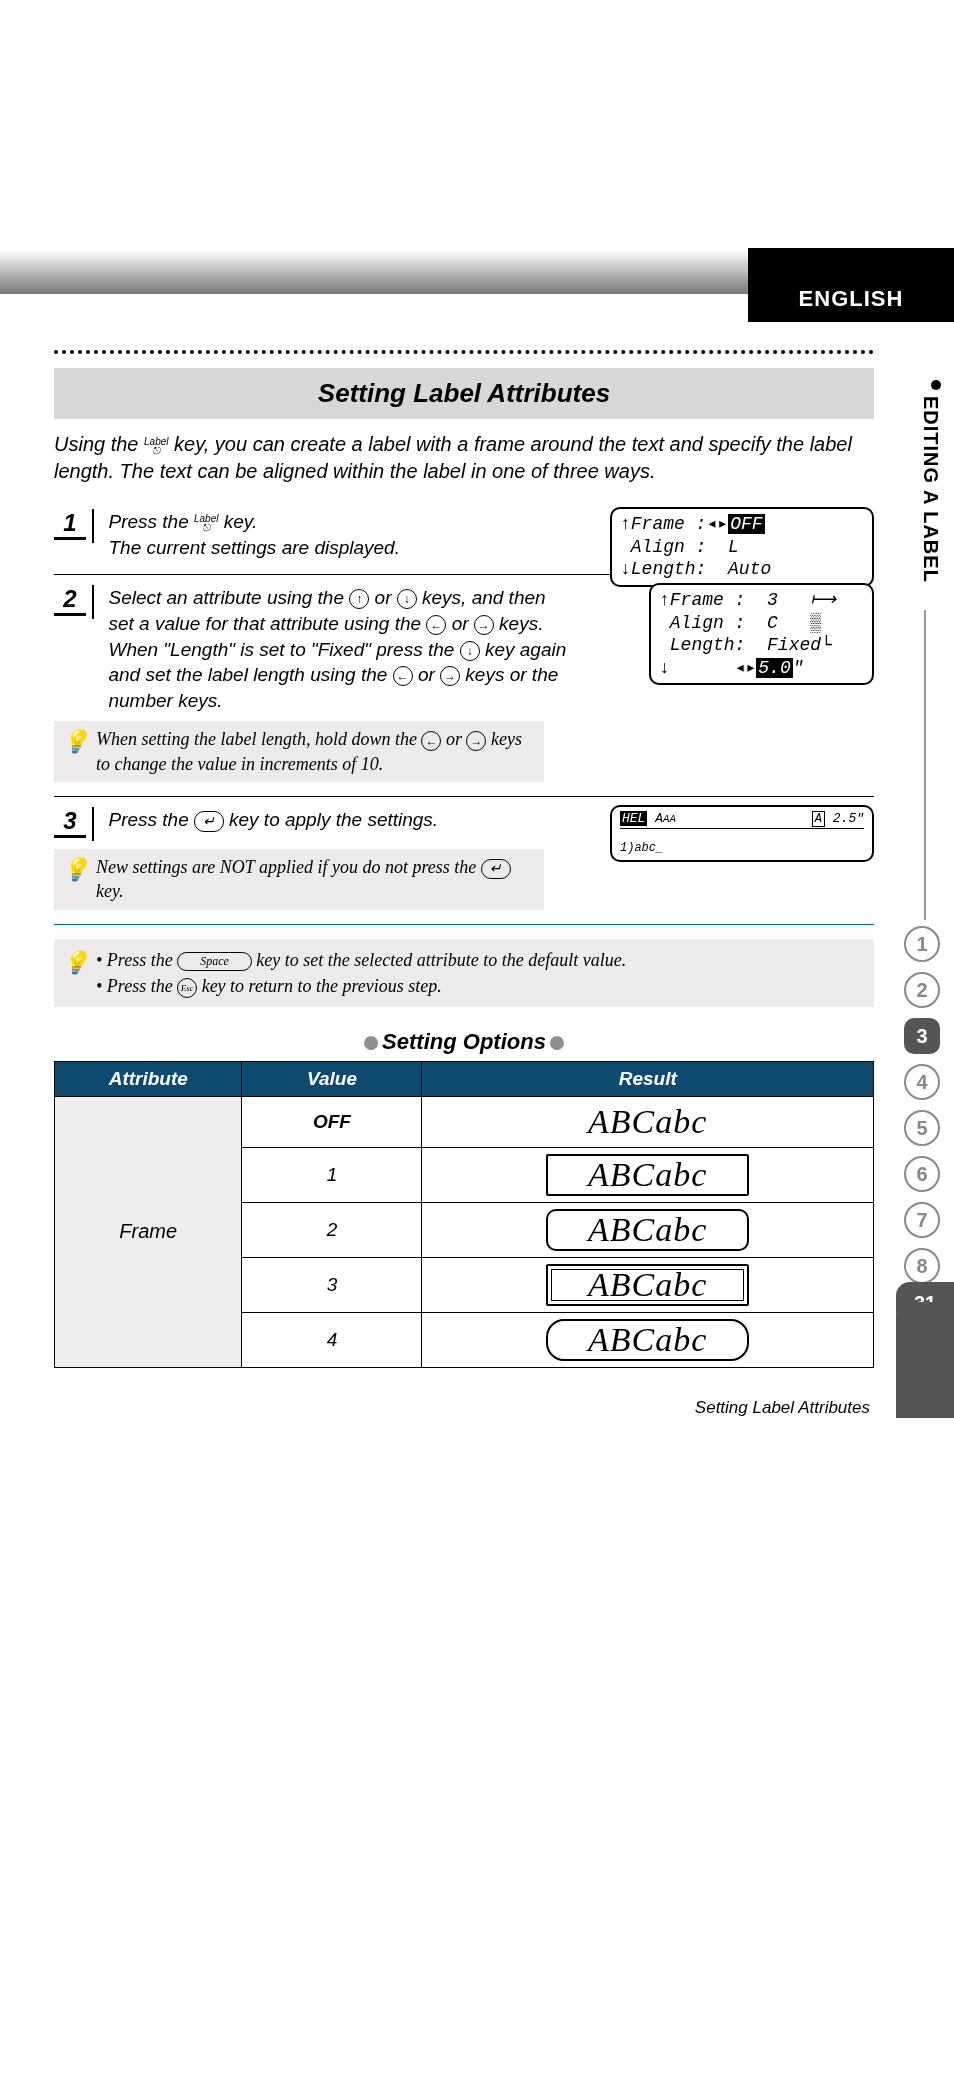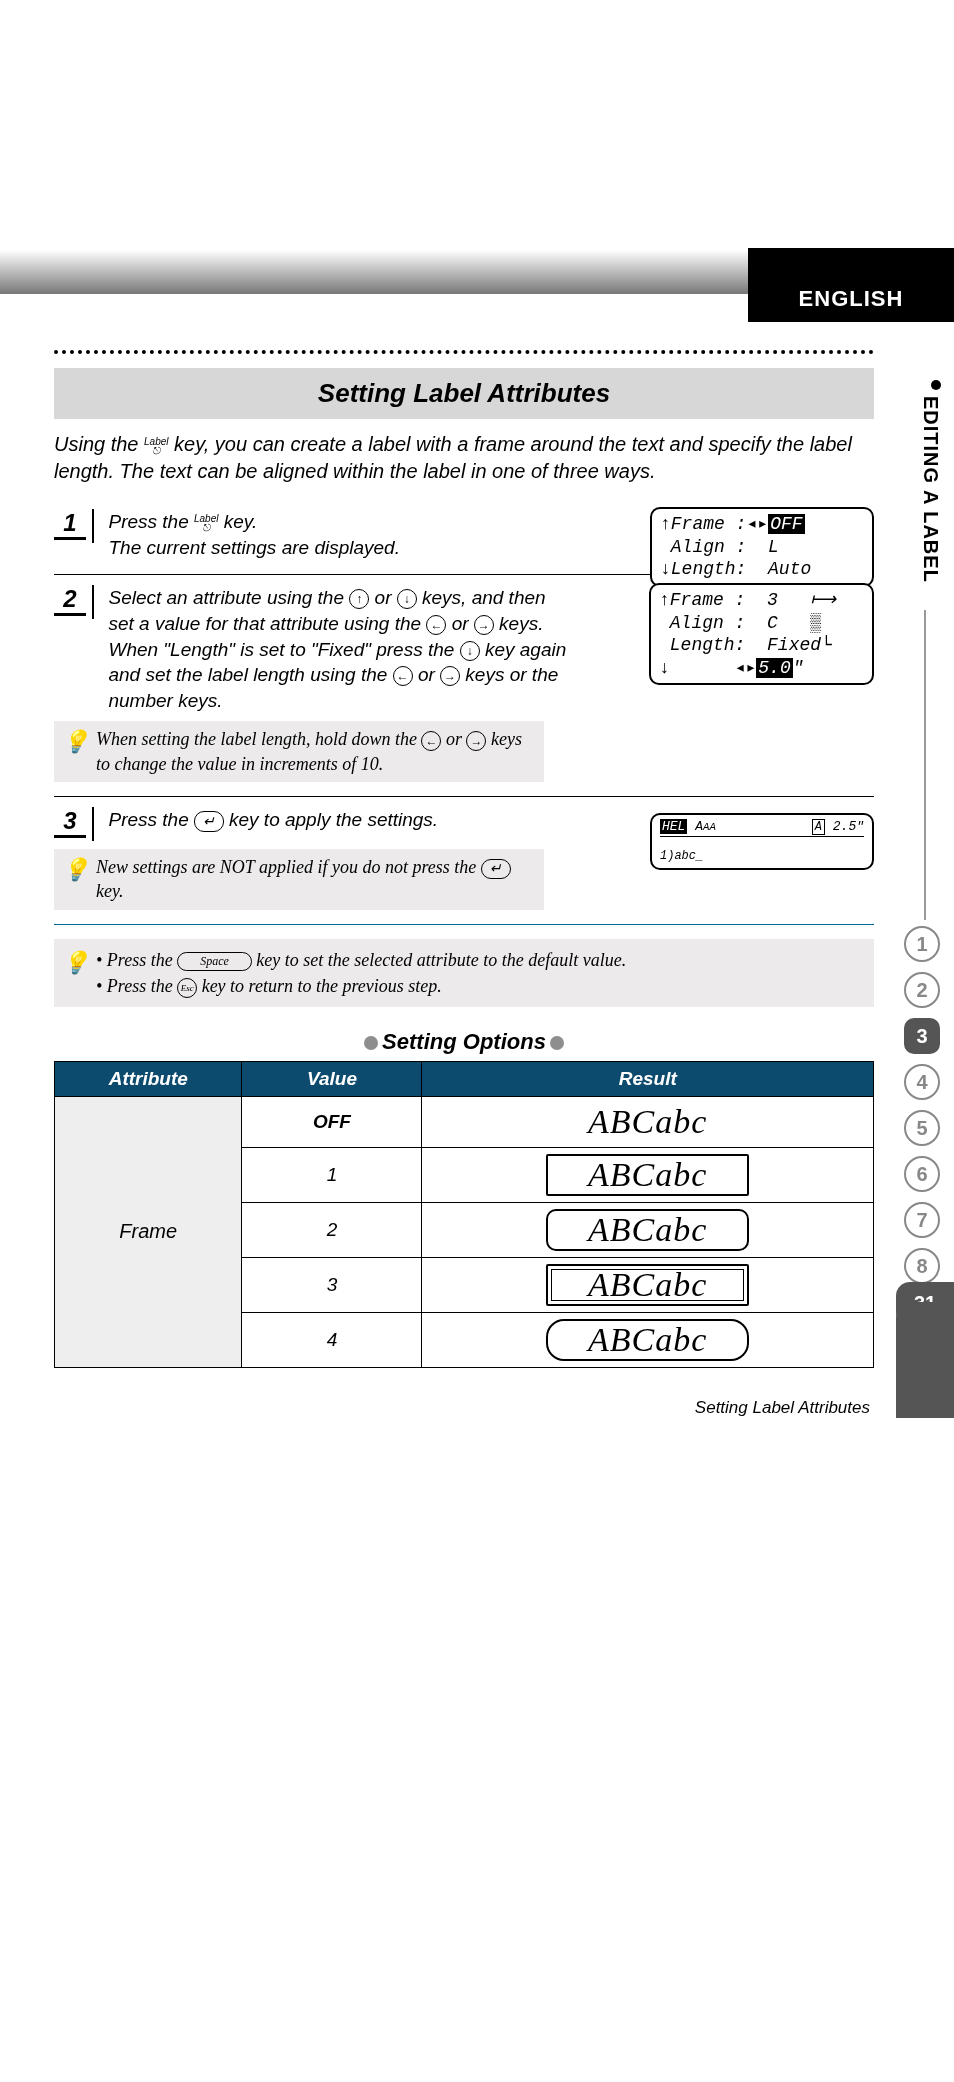--- a/index.html
+++ b/index.html
@@ -43,21 +43,21 @@
     border-bottom: 3px solid #000; text-align:center; vertical-align: top;
     margin-right: 6px;
   }
   .stepdivider { display:inline-block; border-left:2px solid #000; height:34px; vertical-align:top; margin-right:10px;}
   .stepbody { display:inline-block; vertical-align: top; width: 460px; font-size:19px; line-height:1.35;}
   
   .lcd {
     position: absolute; right: 0; top: 8px;
     border: 2px solid #000; border-radius: 10px; padding: 4px 8px;
     font-family: "Courier New", monospace; font-size: 18px; line-height: 1.25;
-    width: 224px; background:#fff;
+    width: 264px; background:#fff;
   }
   .lcd .row { white-space: pre; }
   .lcd .inv { background:#000; color:#fff; padding:0 2px; }
   .lcd.small { width:225px; }
   .lcd .hdr { font-size:13px; display:flex; justify-content: space-between; background:#fff; border-bottom:1px solid #000; padding-bottom:1px; margin-bottom:2px;}
   .lcd .hdr .box{ border:1px solid #000; padding:0 2px; font-size:12px;}
   
   .tip {
     background:#eceaea; font-family: Georgia, 'Times New Roman', serif; font-size:18px;
     padding: 6px 10px 6px 42px; position:relative; margin-top:8px; line-height:1.35;
@@ -175,21 +175,21 @@
       </div>
     </div>
 
     <div class="step" style="border-bottom:1px solid #0369a1;">
       <span class="stepnum">3</span><span class="stepdivider"></span>
       <span class="stepbody">
         <span>Press the </span>
         <span class="keyenter">↵</span>
         <span> key to apply the settings.</span>
       </span>
-      <div class="lcd" style="top:16px;">
+      <div class="lcd" style="top:8px;">
         <div class="hdr">
           <span><span class="inv">HEL</span> <span>A</span><small>AA</small></span>
           <span><span class="box">A</span> <span>2.5"</span></span>
         </div>
         <div class="row" style="font-size:12px;padding-top:10px;">1)abc_</div>
       </div>
       <div class="tip">
         <span class="bulb">💡</span>
         <span>New settings are NOT applied if you do not press the </span><span class="keyenter">↵</span><span> key.</span>
       </div>

